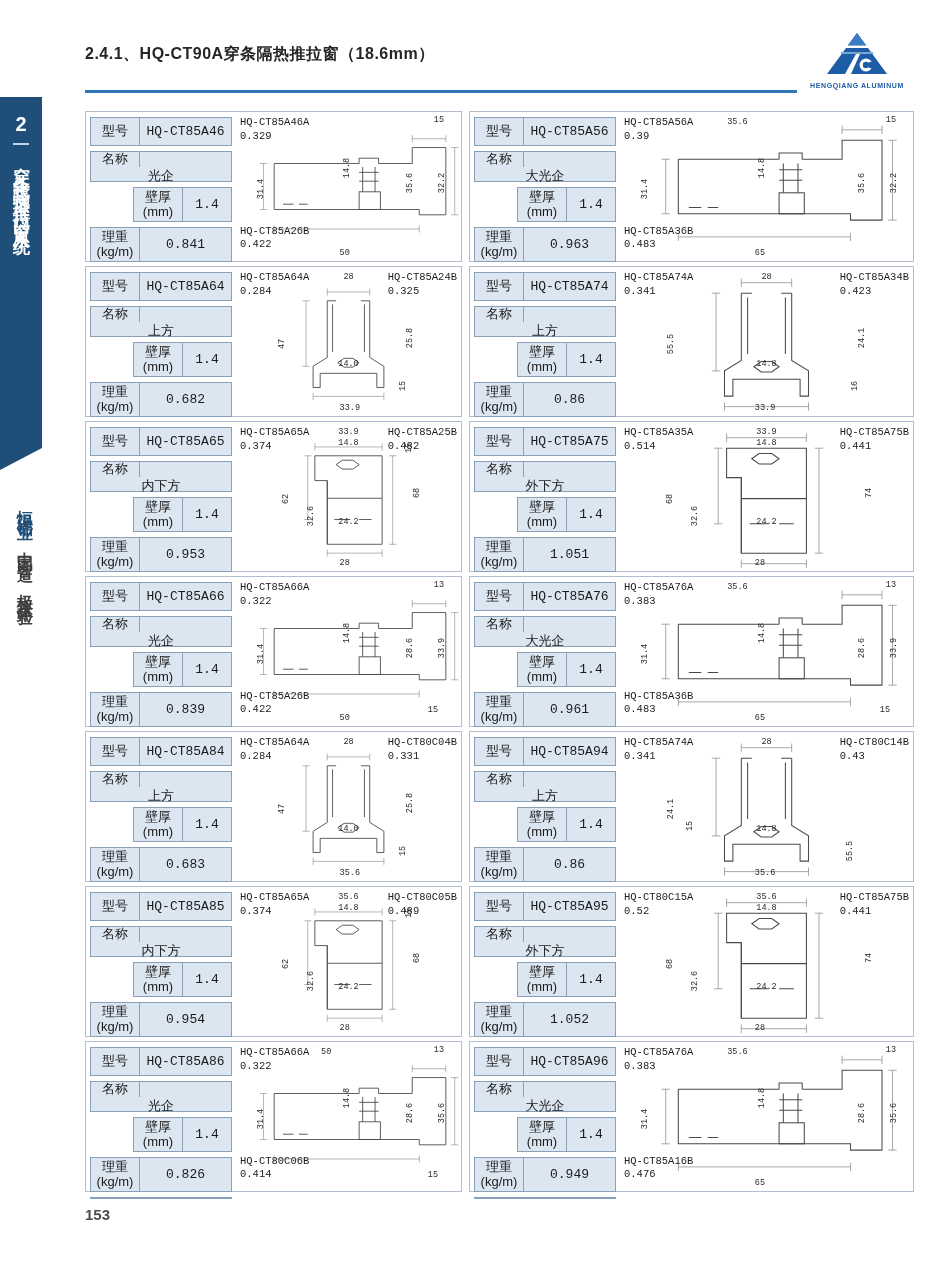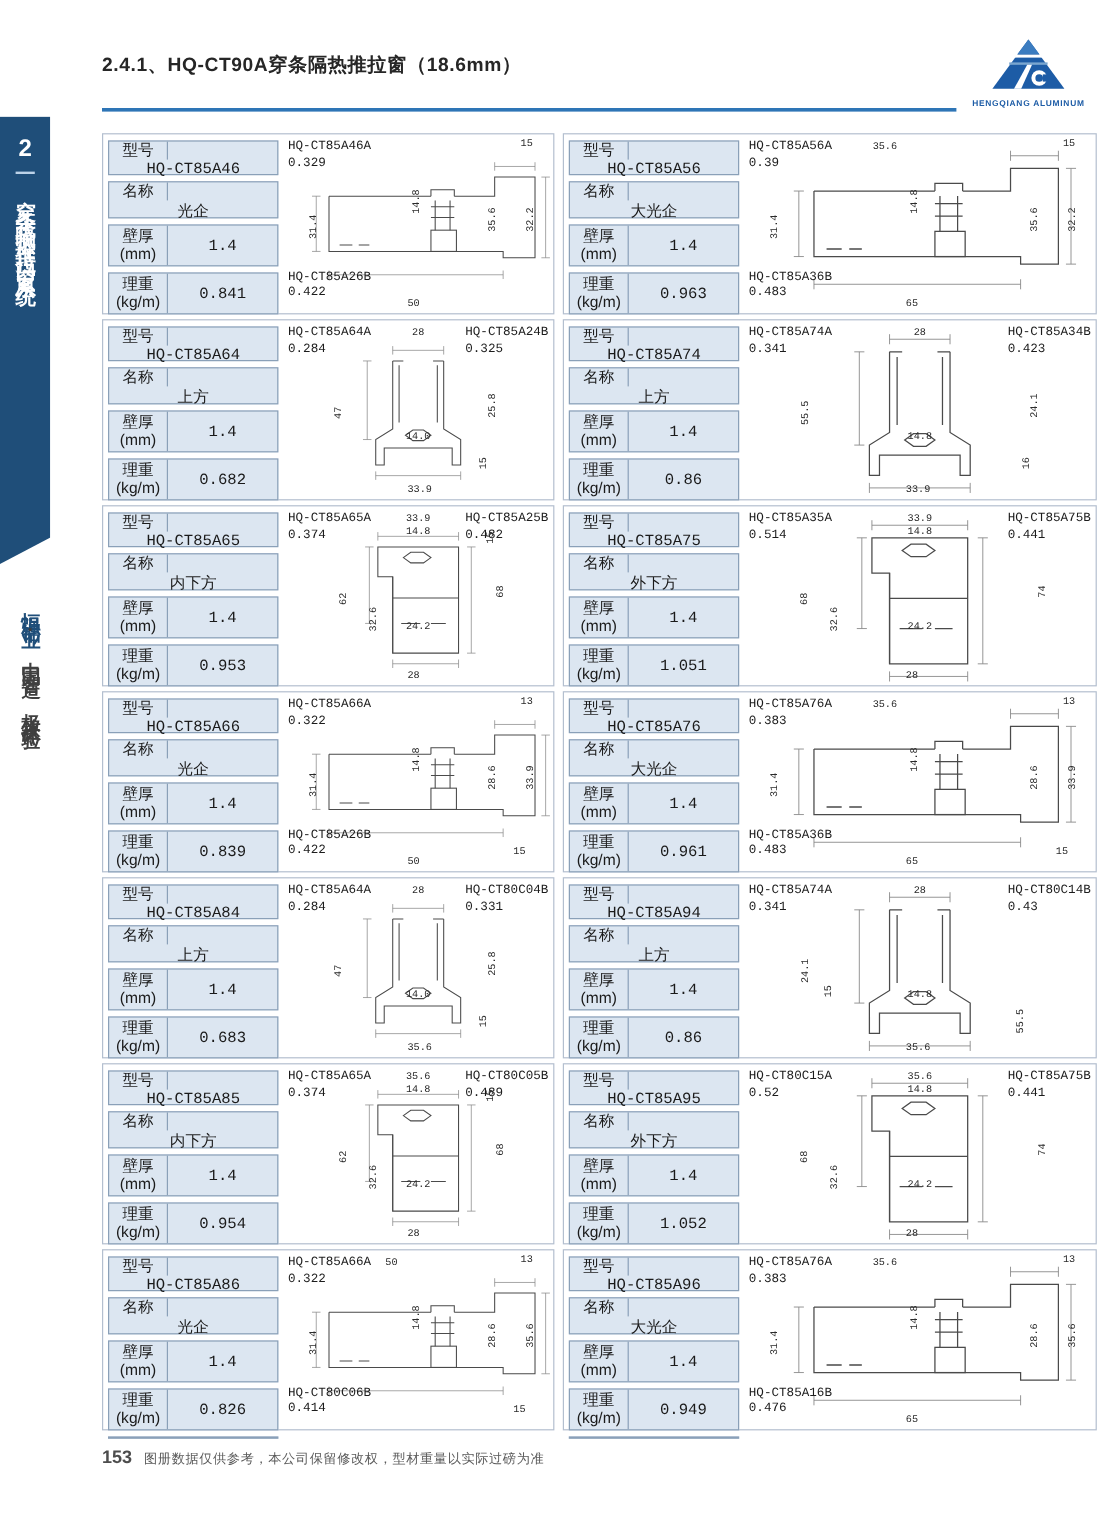--- a/index.html
+++ b/index.html
@@ -34,22 +34,22 @@
   .slogan-brand{color:#1f4e79;font-weight:700;}
   .slogan-rest{color:#3f3f3f;font-weight:600;}
   
   .grid{
     position:absolute;left:85px;top:111px;width:829px;
     display:grid;grid-template-columns:377px 445px;gap:4px 7px;grid-auto-rows:151px;
   }
   .cell{border:1px solid #b3bfcf;background:#fff;display:flex;box-sizing:border-box;}
   .ptable{width:150px;box-sizing:border-box;padding:5px 4px;display:flex;flex-direction:column;gap:5px;}
   .prow{display:flex;border:1px solid #8aa0b8;background:#dce6f1;flex:0 0 auto;}
-  .prow.r-model{height:27px;flex-direction:column;} .prow.r-name{height:29px;flex-direction:column;}
-  .prow.r-thickness{height:33px;} .prow.r-weight{height:33px;}
+  .prow.r-model{height:27px;} .prow.r-name{height:29px;flex-direction:column;}
+  .prow.r-thickness{height:33px;margin-left:43px;} .prow.r-weight{height:33px;}
   .prow.r-empty{flex:1 1 auto;}
   .plabel{
     width:48px;border-right:1px solid #8aa0b8;display:flex;align-items:center;justify-content:center;
     font-size:13px;color:#1a1a1a;text-align:center;white-space:pre-line;line-height:1.15;
   }
   .pvalue{
     flex:1;display:flex;align-items:center;justify-content:center;
     font-family:"Liberation Mono",monospace;font-size:13px;color:#1a1a1a;
   }
   
@@ -851,14 +851,13 @@
         <span class="dim d-inner v">14.8</span>
         <span class="dim d-right1 v">28.6</span>
         <span class="dim d-right2 v">35.6</span>
         <span class="dim d-bottom1">65</span>
       </div>
   </div>
   </div>
 
 <div class="footer">
   <span class="page-number">153</span>
-  <span class="footer-note">图册数据仅供参考，本公司保留修改权，型材重量以实际过磅为准</span>
 </div>
 
 </body></html>

